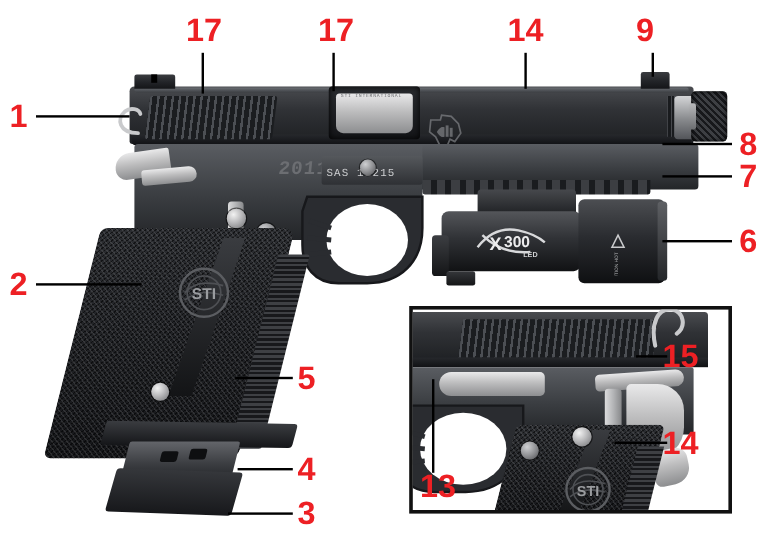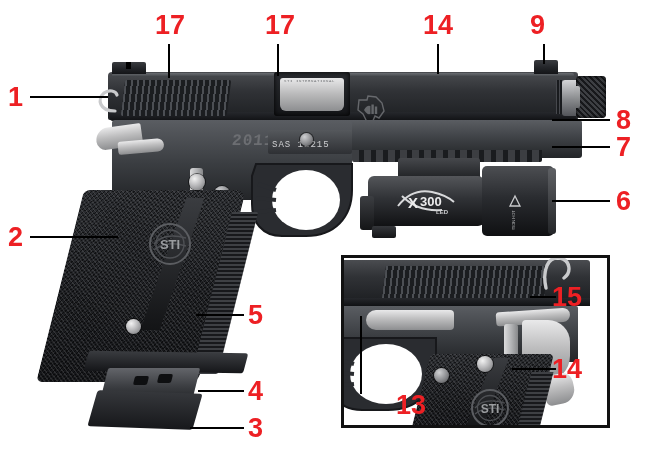--- a/index.html
+++ b/index.html
@@ -305,18 +305,18 @@
     </div>
 
     <div class="part" style="left:180px;top:114px;width:22px;height:60px;
                 background:repeating-linear-gradient(180deg,#3e4044 0 2px,#17181b 2px 4px);
                 transform:skewX(-14deg);"></div>
 
     <div class="leader v" style="left:16px;top:58px;height:78px;"></div>
     <div class="leader h" style="left:168px;top:110px;width:44px;"></div>
     <div class="leader h" style="left:186px;top:38px;width:26px;"></div>
 
-    <div class="callout big" style="left:6px;top:134px;margin-left:46px;">13</div>
+    <div class="callout big" style="left:6px;top:134px;">13</div>
     <div class="callout big" style="left:208px;top:98px;">14</div>
     <div class="callout big" style="left:208px;top:26px;">15</div>
   </div>
 
 </div>
 
 </body></html>

